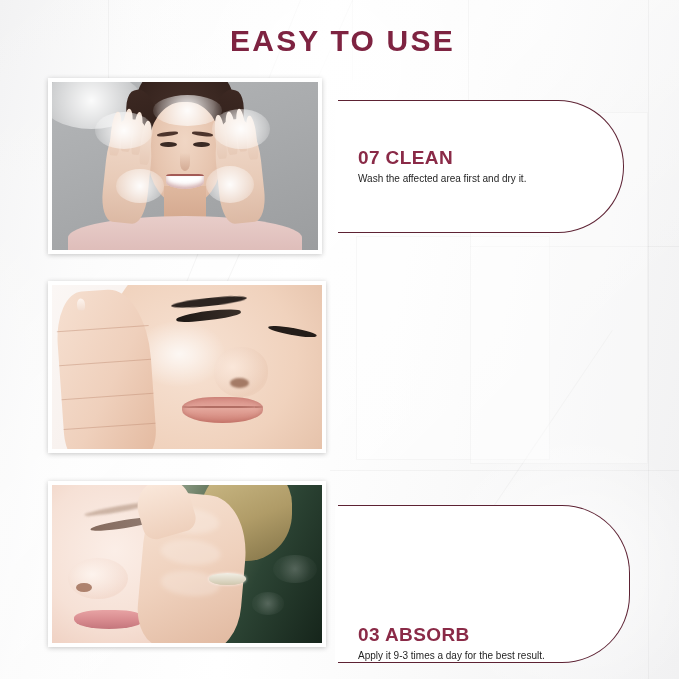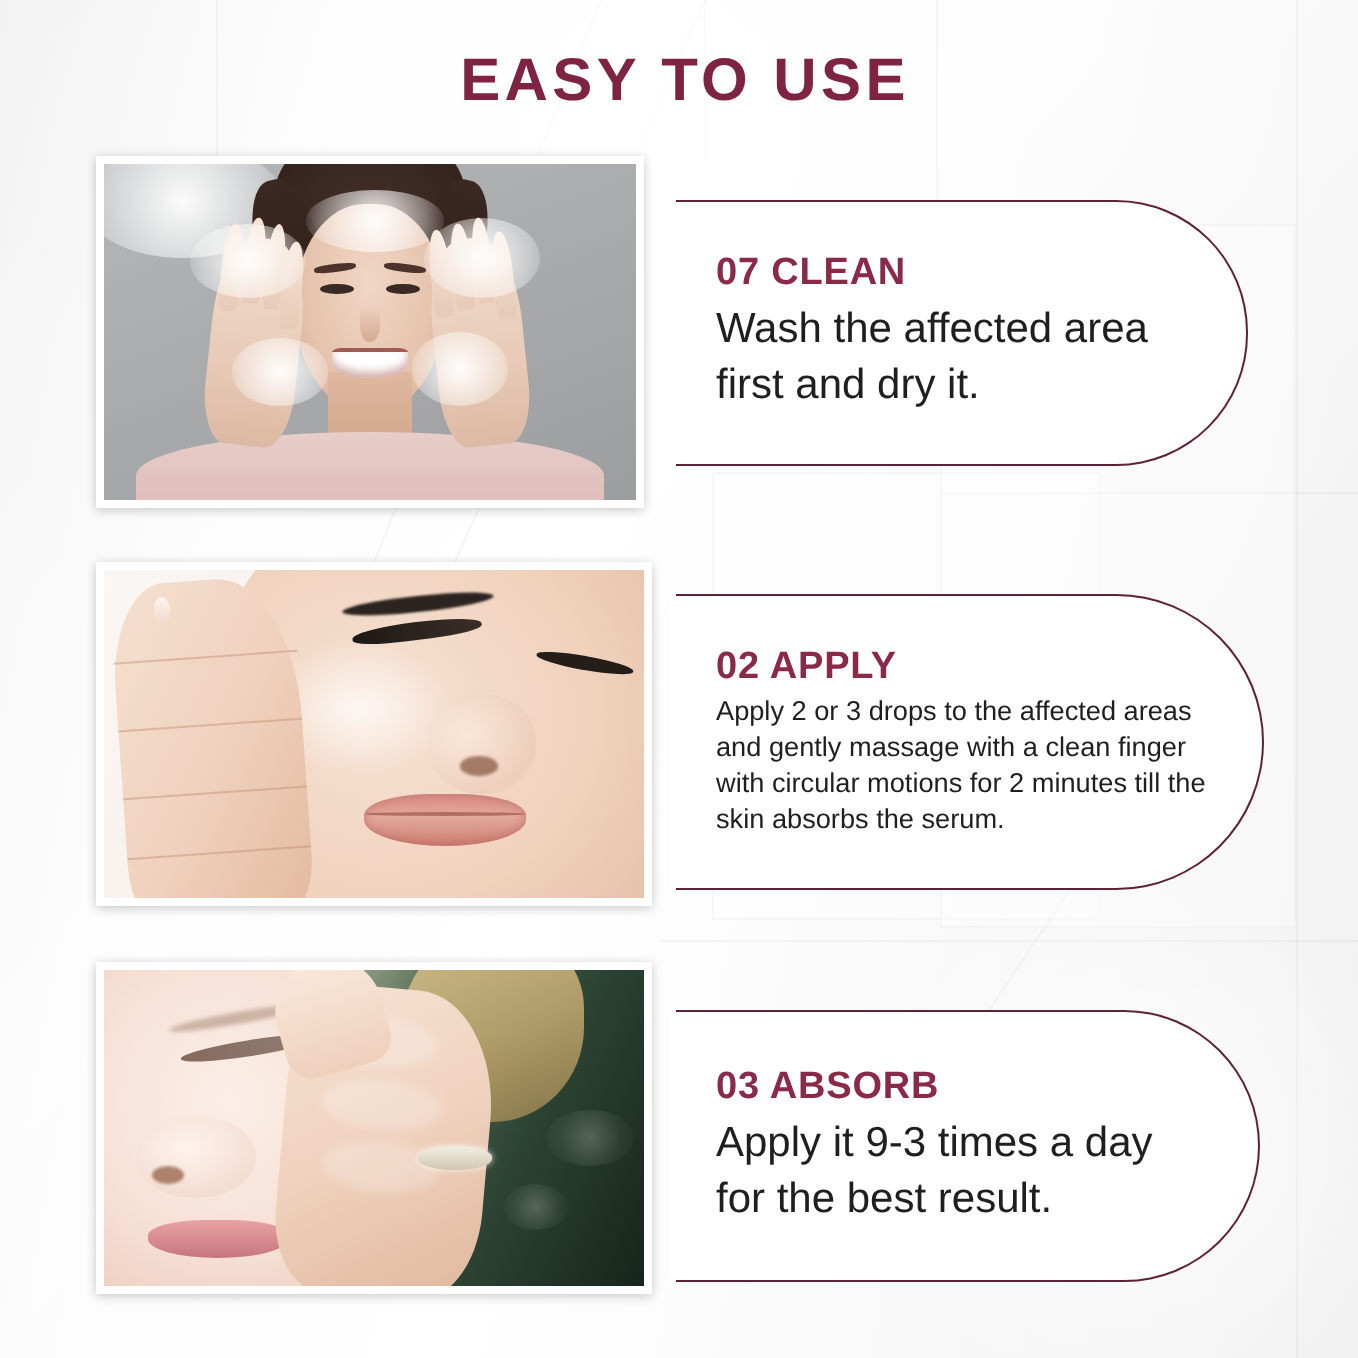--- a/index.html
+++ b/index.html
@@ -295,32 +295,32 @@
 
   .step-head {
     font-size: 19px;
     font-weight: bold;
     color: #8a2a47;
     letter-spacing: 0.4px;
     margin: 0 0 3px 0;
     white-space: nowrap;
   }
   .step-body {
-    font-size: 21px;
+    font-size: 10px;
     line-height: 1.33;
     color: #1f1f1f;
     margin: 0;
   }
   .step-card--2 .step-body { font-size: 13.6px; line-height: 1.34; }
   .step-card--2 .step-head { margin-bottom: 2px; }
 
   
   #card1 { left: 338px; top: 100px; width: 286px; height: 133px; border-radius: 0 66px 66px 0; }
   #card2 { left: 338px; top: 297px; width: 294px; height: 148px; border-radius: 0 74px 74px 0; }
-  #card3 { left: 338px; top: 505px; width: 292px; height: 136px; border-radius: 0 68px 68px 0; }
+  #card3 { left: 338px; top: 505px; width: 292px; height: 158px; border-radius: 0 68px 68px 0; justify-content: flex-end; }
 
   
   .step-card::before {
     content: "";
     position: absolute;
     left: -3px; top: 0; bottom: 0; width: 4px;
     background: #ffffff;
   }
 </style>
 </head>
@@ -402,26 +402,20 @@
       <div class="hand2">
         <div class="fing" style="top:22%;"></div>
         <div class="fing" style="top:42%;"></div>
         <div class="fing" style="top:62%;"></div>
         <div class="fing" style="top:80%;"></div>
         <div class="nail"></div>
       </div>
     </div>
   </div>
 
-  <div class="step-card step-card--2" id="card2">
-    <div class="inner">
-      <div class="step-head">02 APPLY</div>
-      <div class="step-body">Apply 2 or 3 drops to the affected areas and gently massage with a clean finger with circular motions for 2 minutes till the skin absorbs the serum.</div>
-    </div>
-  </div>
 
   <div class="photo-frame" id="img3" style="left:48px; top:481px; width:278px; height:166px;">
     <div class="photo ph3">
       <div class="hair3"></div>
       <div class="face3"></div>
       <div class="brow3"></div>
       <div class="eyeclosed"></div>
       <div class="nose3"></div>
       <div class="nostril3"></div>
       <div class="lips3"></div>

